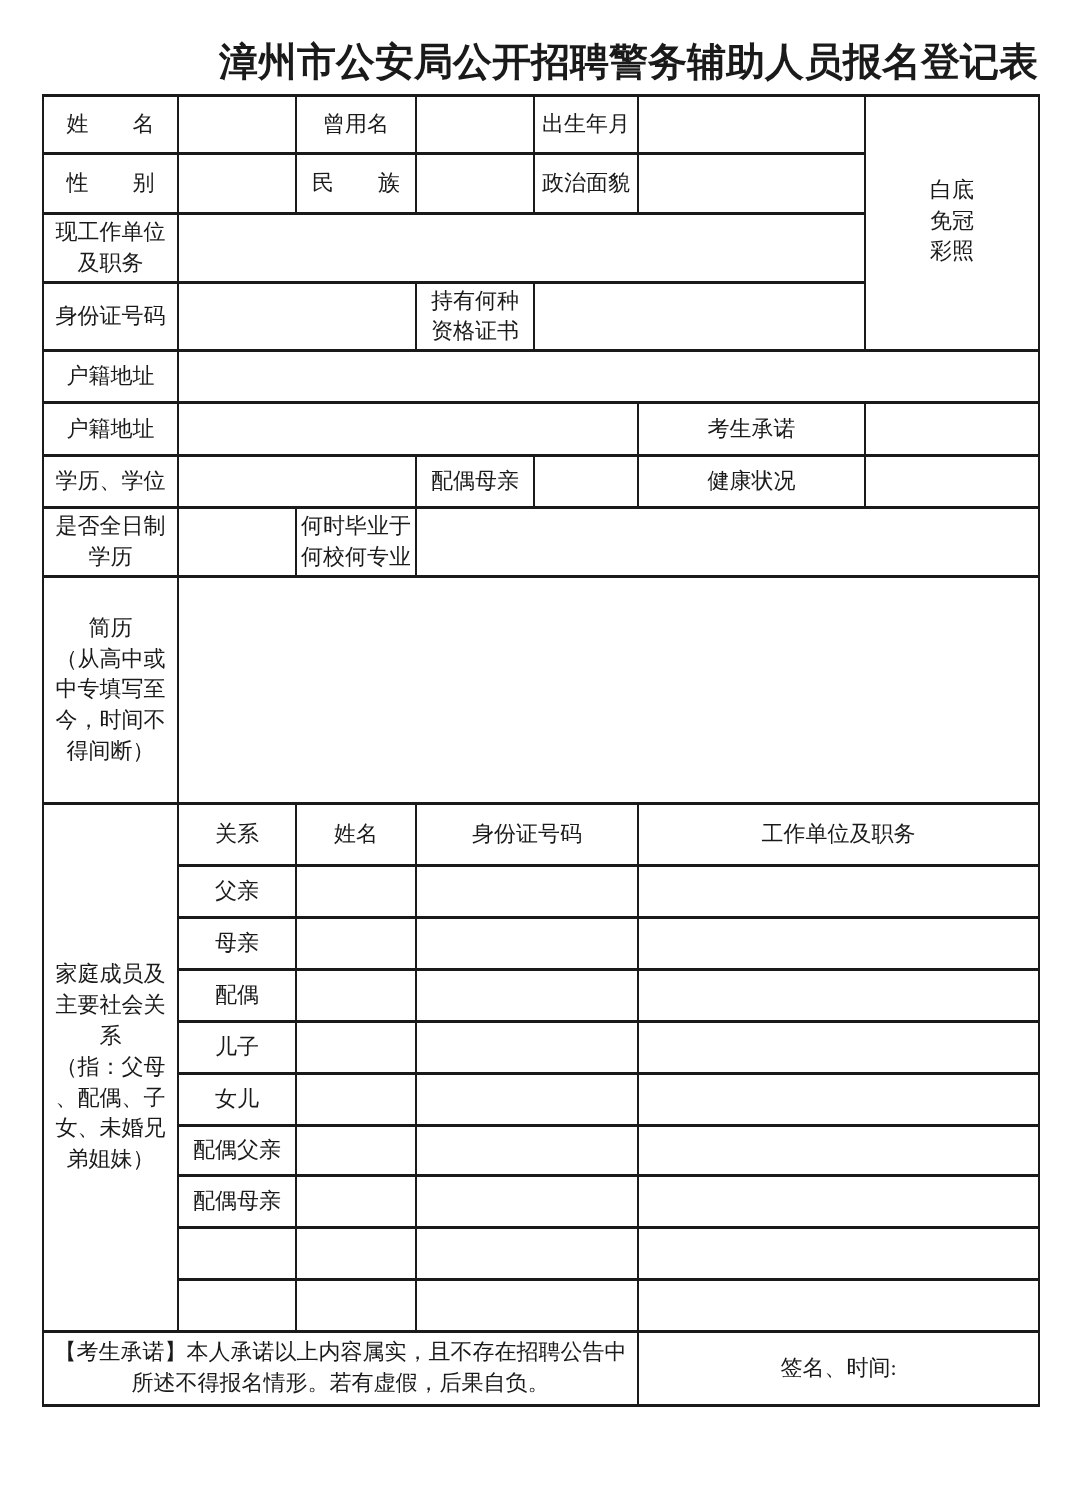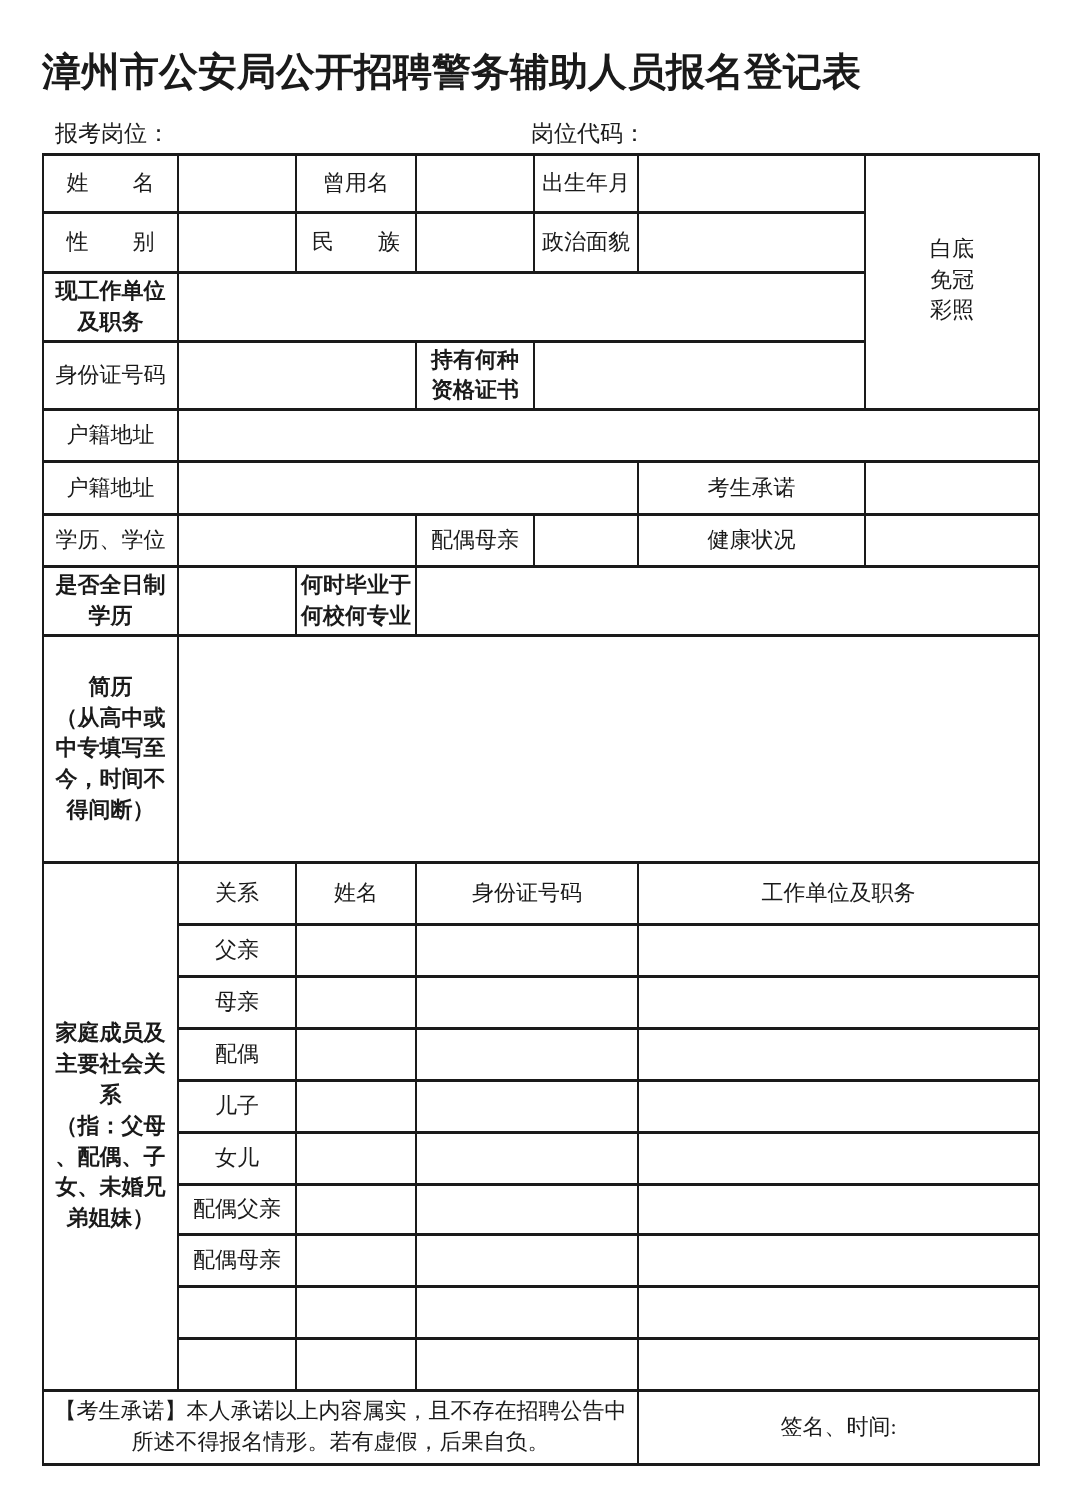--- a/index.html
+++ b/index.html
@@ -23,22 +23,22 @@
   }
   .top-note {
     text-align: right;
     font-size: 21px;
     line-height: 26px;
     padding-right: 12px;
     height: 26px;
     white-space: nowrap;
   }
   .title {
-    margin: 24px 0 0 0;
-    text-align: left;
+    margin: 14px 0 0 0;
+    text-align: right;
     font-size: 39px;
     font-weight: 900;
     letter-spacing: 0px;
     line-height: 48px;
   }
   .pos-row {
     position: relative;
     height: 27px;
     margin-top: 22px;
     font-size: 23px;
@@ -58,21 +58,21 @@
     border-top-width: 3px;
     border-bottom-width: 3px;
     text-align: center;
     vertical-align: middle;
     font-size: 22px;
     line-height: 1.4;
     padding: 2px 4px;
     box-sizing: border-box;
     overflow: hidden;
   }
-  td.pre  { white-space: pre-line; font-weight: bold; }
+  td.pre  { white-space: pre-line; }
   td.promise {
     text-align: left;
     font-size: 23px;
     line-height: 1.5;
     padding: 4px 6px;
     white-space: pre-line;
   }
   td.photo {
     font-size: 23px;
     line-height: 1.55;
@@ -87,24 +87,20 @@
   }
 </style>
 </head>
 <body>
 
 <div class="page">
 
 
   <h1 class="title">漳州市公安局公开招聘警务辅助人员报名登记表</h1>
 
-  <div class="pos-row">
-    <span class="pos">报考岗位：</span>
-    <span class="code">岗位代码：</span>
-  </div>
 
   <table class="form">
     <colgroup>
       <col style="width:135px">
       <col style="width:118px">
       <col style="width:120px">
       <col style="width:118px">
       <col style="width:104px">
       <col style="width:227px">
       <col style="width:174px">

